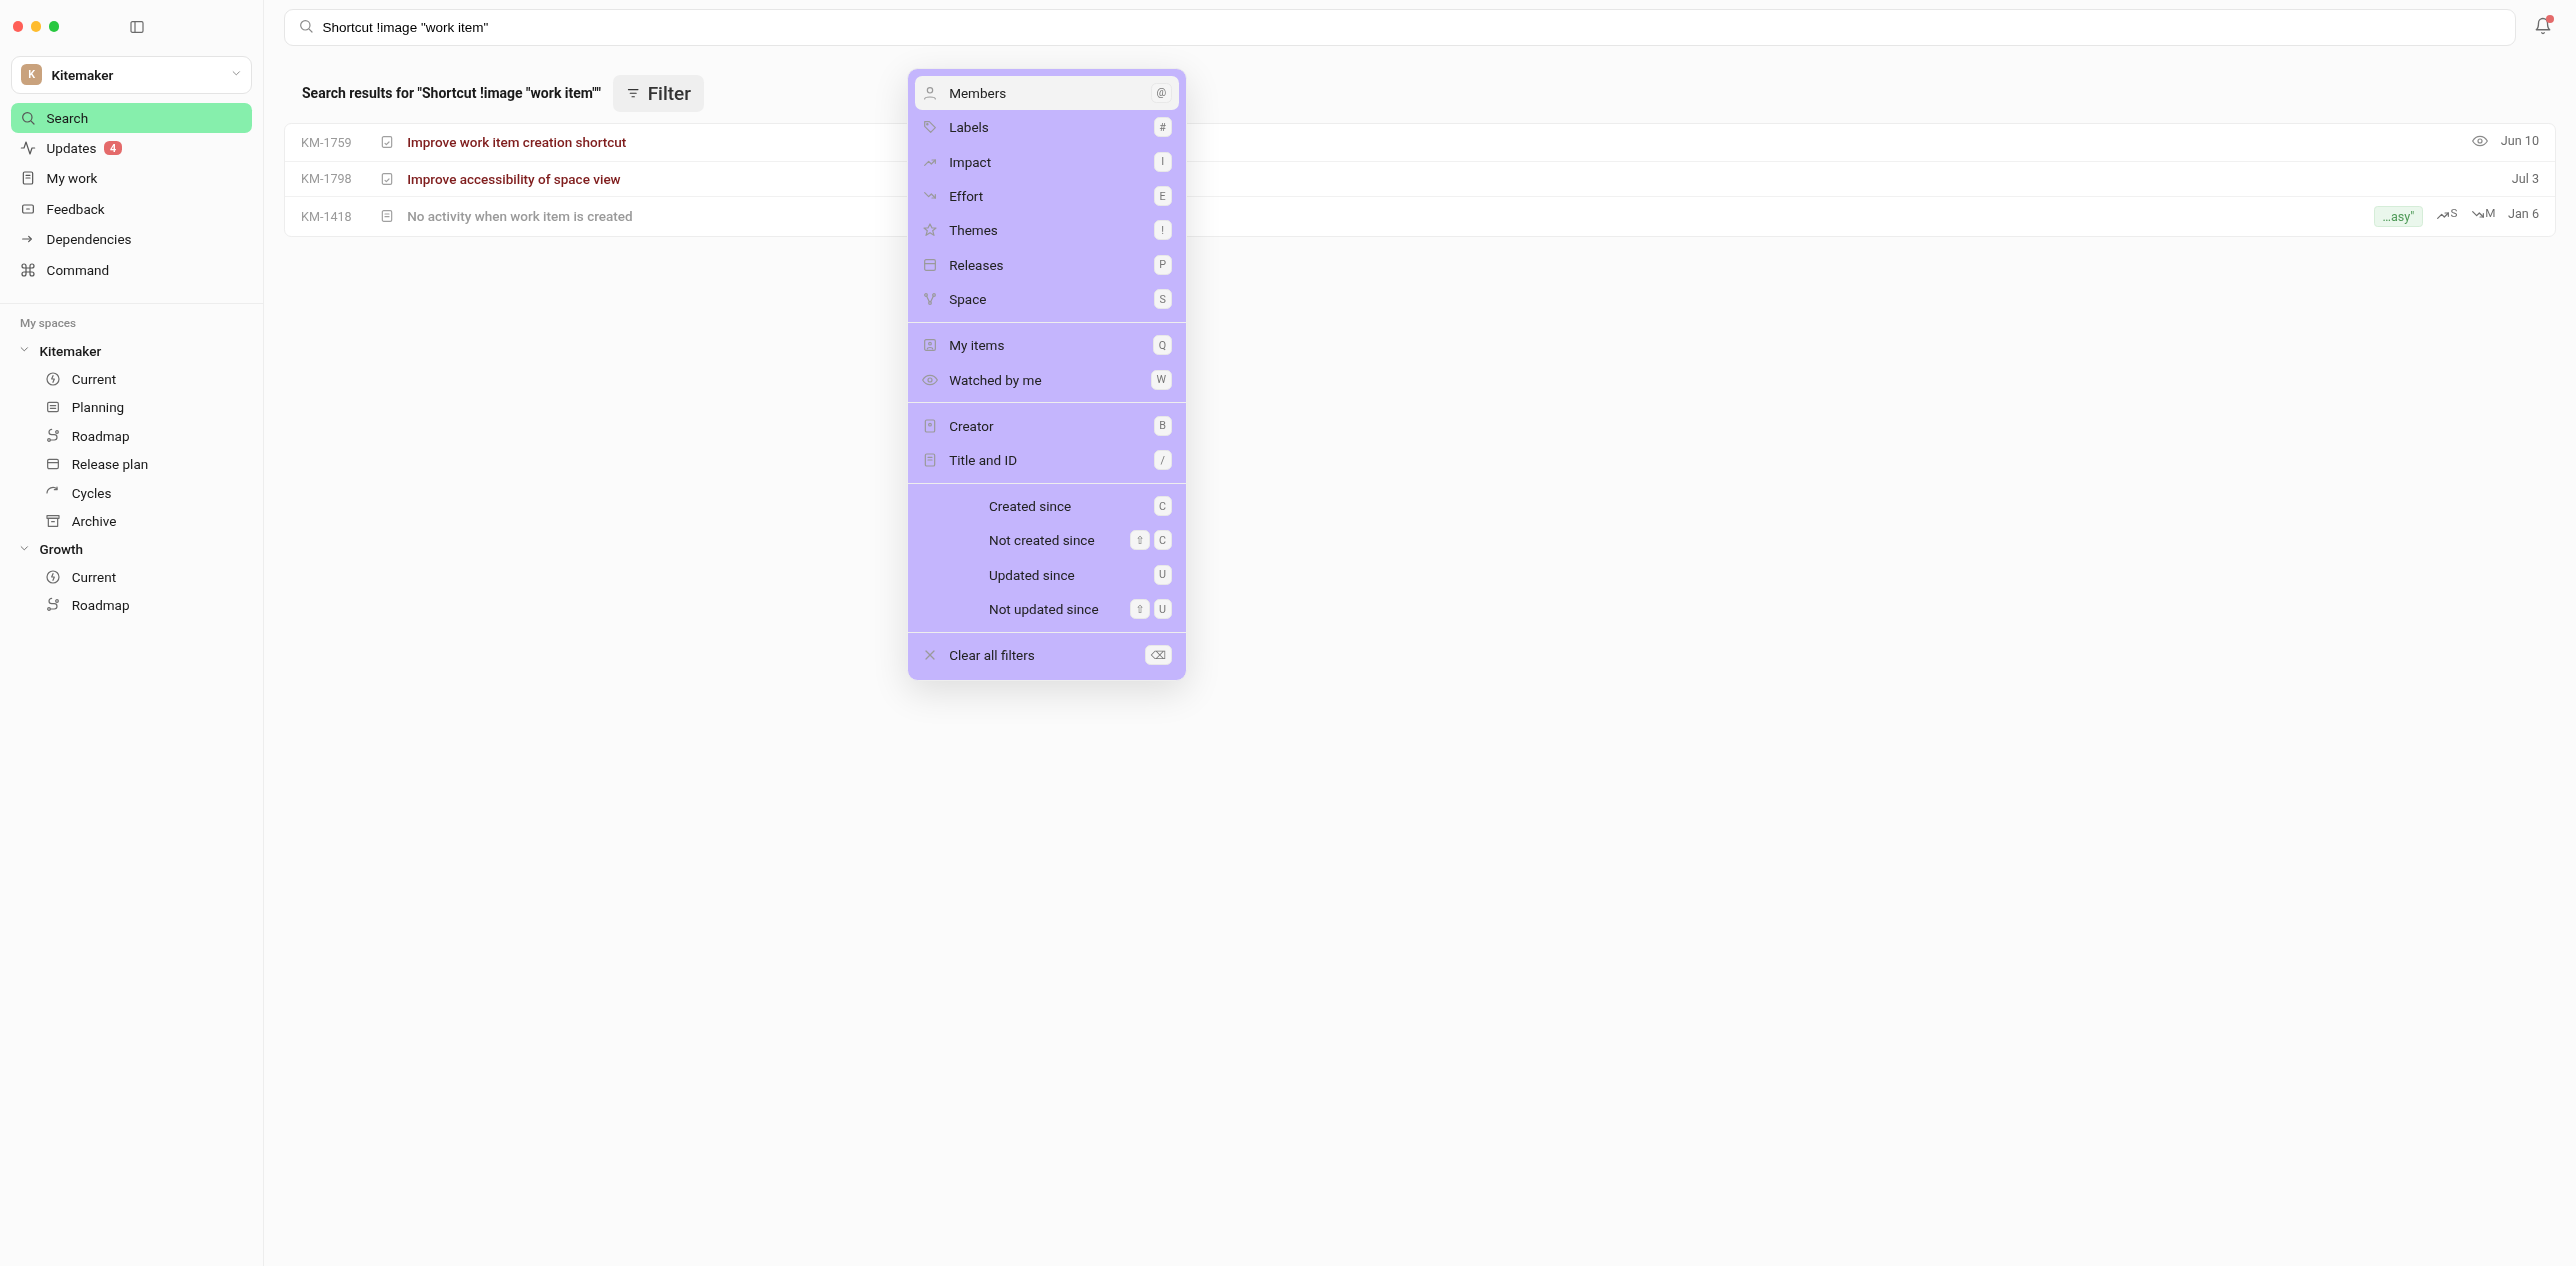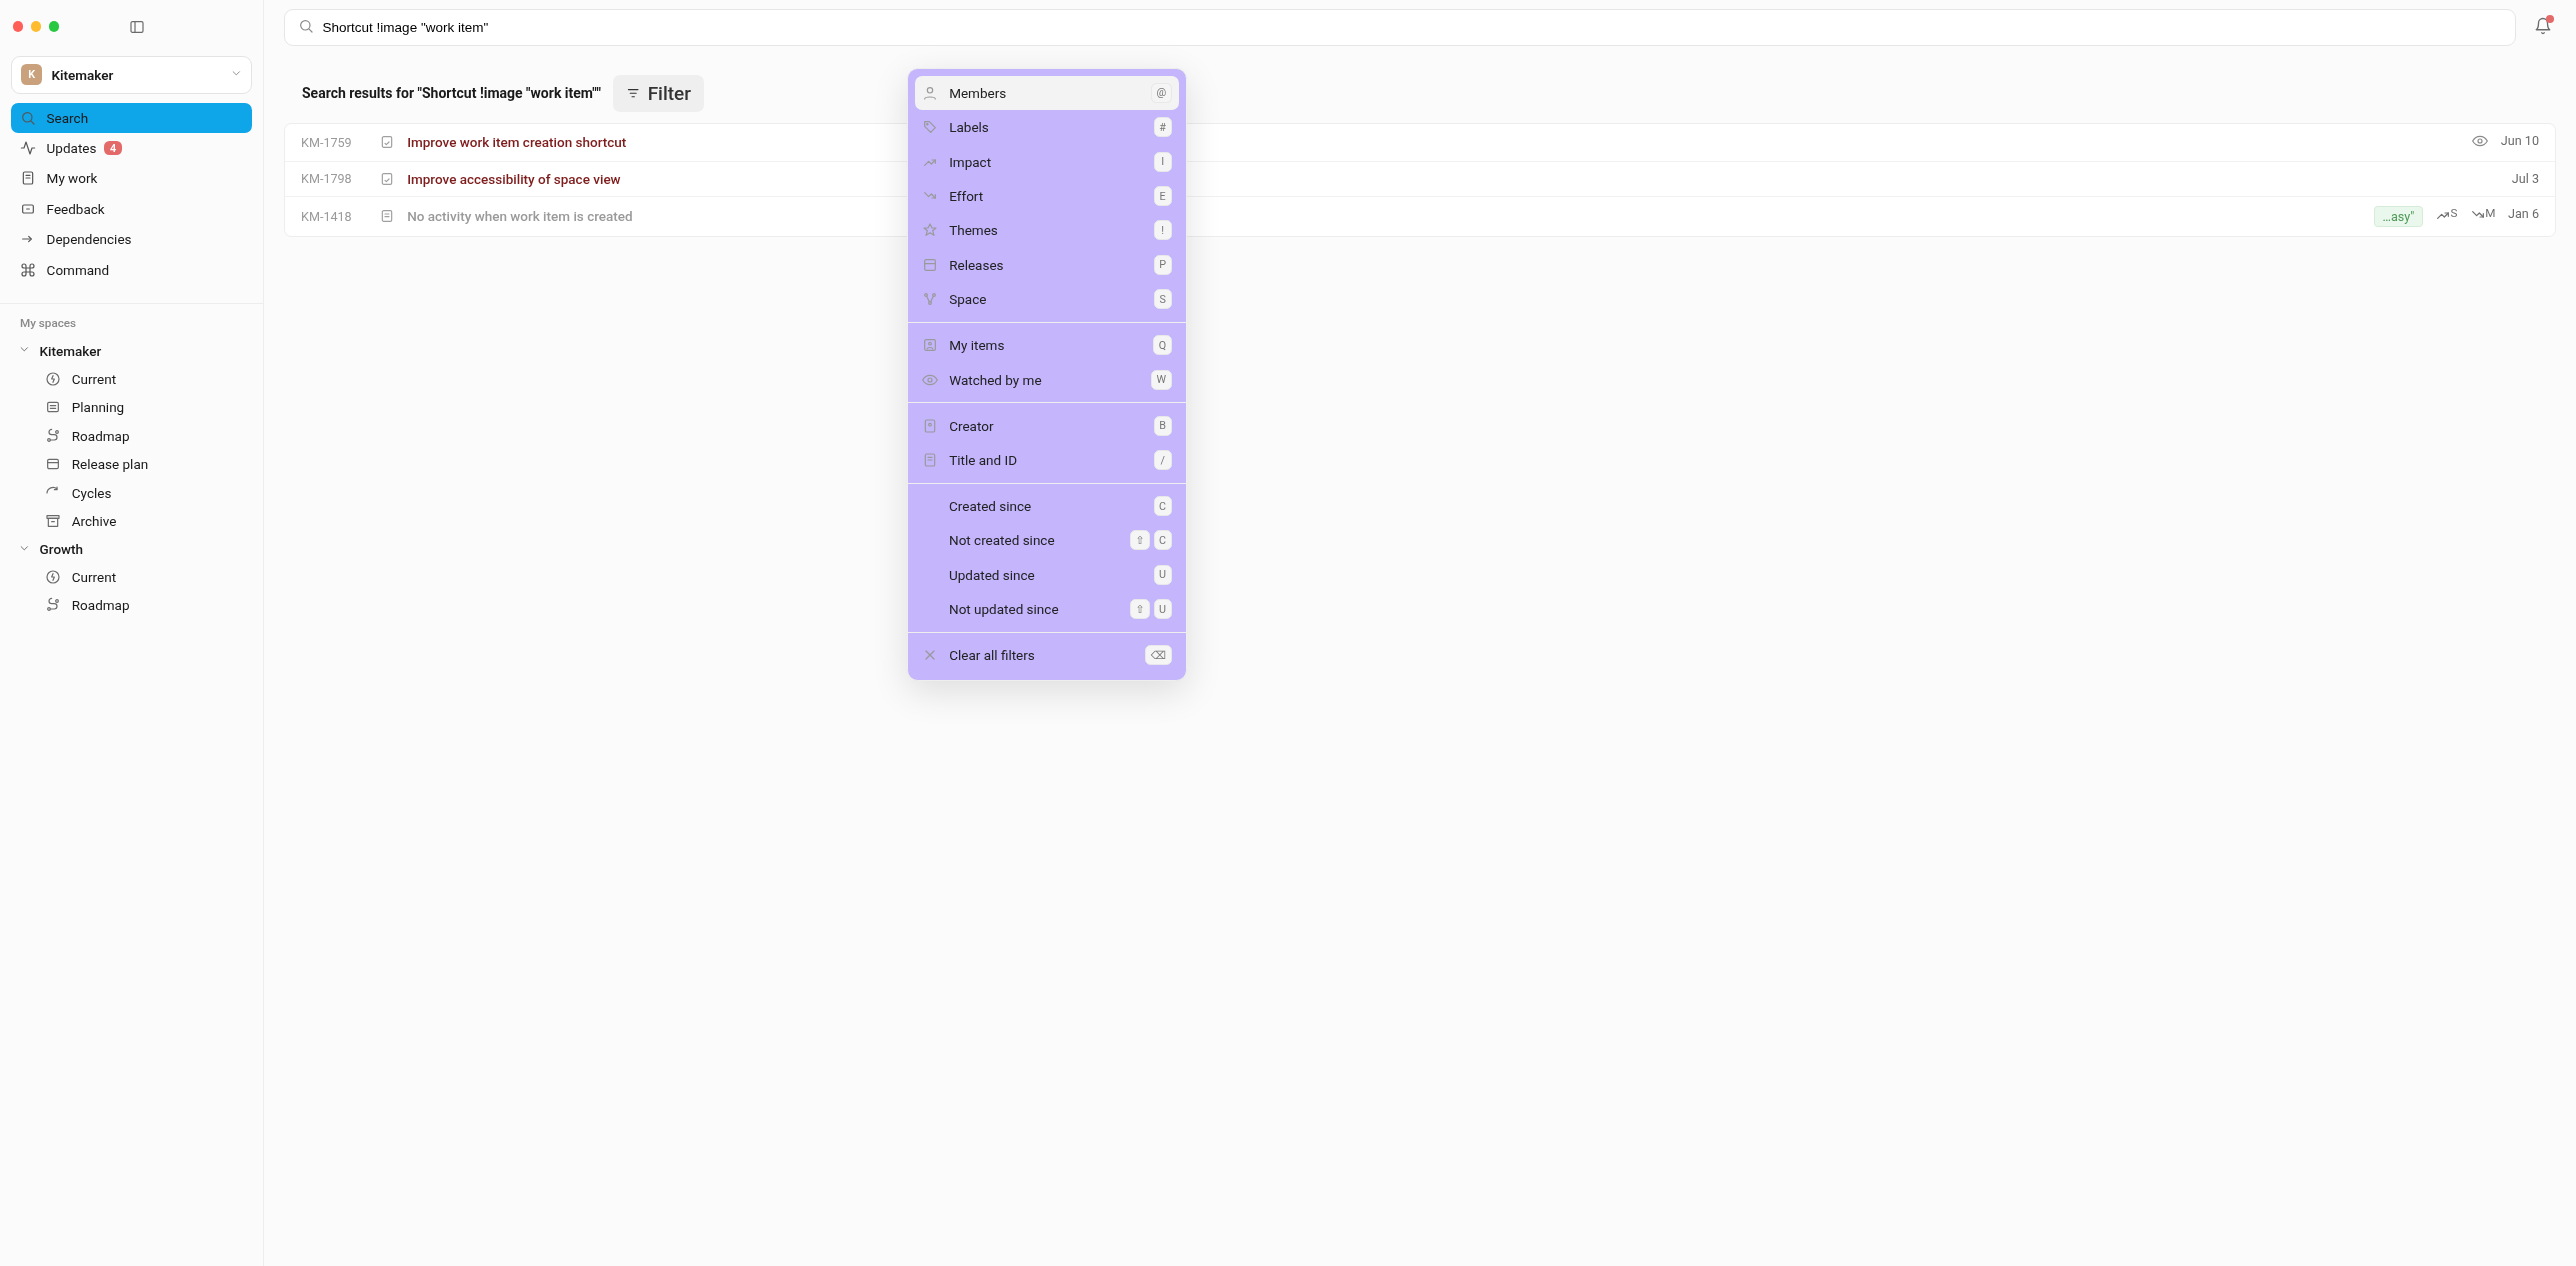--- a/index.html
+++ b/index.html
@@ -56,21 +56,21 @@
   width:21.6px;height:21.6px;border-radius:5.4px;background:#c9a27d;color:#fff;
   display:flex;align-items:center;justify-content:center;font-weight:600;font-size:10.8px;
 }
 .ws-name{font-weight:600;font-size:13.5px;}
 .ws-chevron{margin-left:auto;color:#8a8a8a;}
 .nav-group{padding:0 10.8px;margin-bottom:5.4px;}
 .nav-item{
   display:flex;align-items:center;gap:10.8px;
   padding:7.2px 9px;border-radius:7.2px;color:#1a1a1a;font-size:13.5px;
 }
-.nav-item.active{background:#0ea5e9;}
+.nav-item.active{background:#86efac;}
 .nav-item .icon{width:16px;height:16px;color:#565656;flex:none;}
 .nav-badge{
   margin-left:-3.6px;
   background:#e46a6a;color:#fff;font-size:10.8px;font-weight:600;
   padding:0.9px 6.3px;border-radius:5.4px;
 }
 .section-divider{height:0.9px;background:#ededed;margin:12.6px 0;}
 .section-label{
   padding:0 20px 7.2px;color:#8a8a8a;font-size:11.7px;font-weight:500;
 }
@@ -139,21 +139,21 @@
 .dd-item:hover,.dd-item.hl{background:#f3f3f3;border-radius:7.2px;margin:0 7.2px;padding-left:7.2px;padding-right:7.2px;}
 .dd-item.hl{margin:0 7.2px;}
 .dd-item .icon{width:16px;height:16px;color:#9a9a9a;flex:none;}
 .dd-label{flex:1;}
 .kbd-group{display:flex;gap:3.6px;}
 .kbd{
   background:#f5f5f5;border:0.9px solid #e8e8e8;border-radius:5.4px;color:#777;
   min-width:18px;height:20px;padding:0 4.5px;font-size:10.8px;display:flex;align-items:center;justify-content:center;
 }
 .dd-sep{height:0.9px;background:#eee;margin:5.4px 0;}
-.dd-item.noicon{padding-left:41px;}
+.dd-item.noicon{padding-left:41px;margin-left:40px;}
 
 .svg{stroke:currentColor;fill:none;stroke-width:1.8;stroke-linecap:round;stroke-linejoin:round;}
 </style>
 </head>
 <body>
 
 <div class="app">
 
   <aside class="sidebar">
     <div class="traffic-row">

